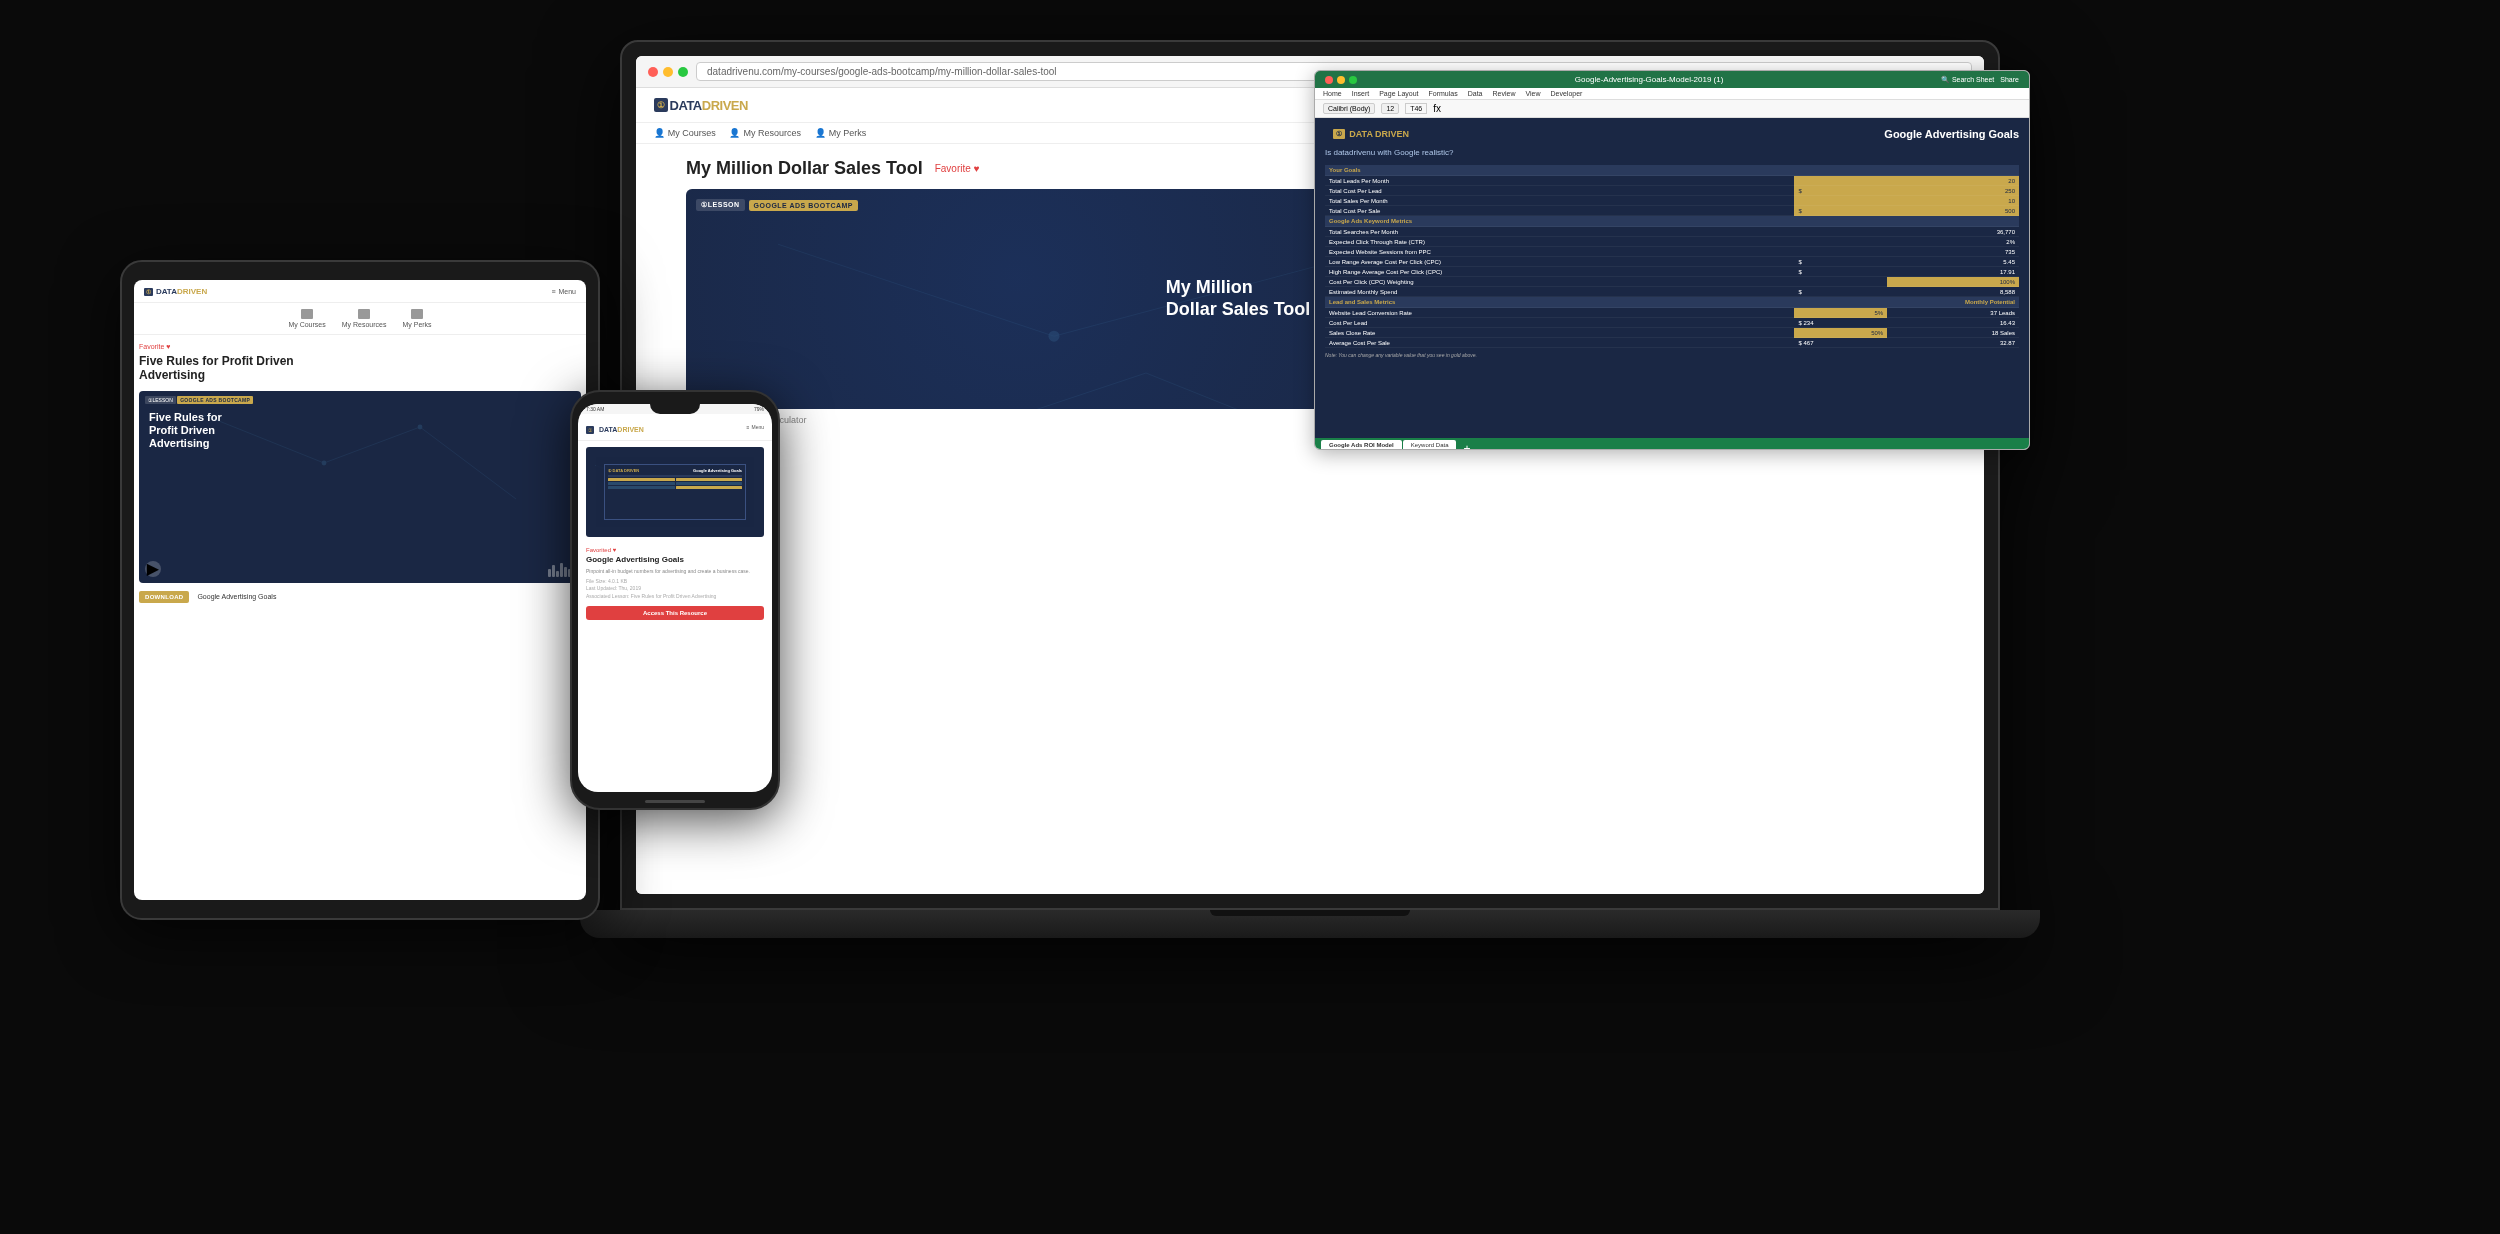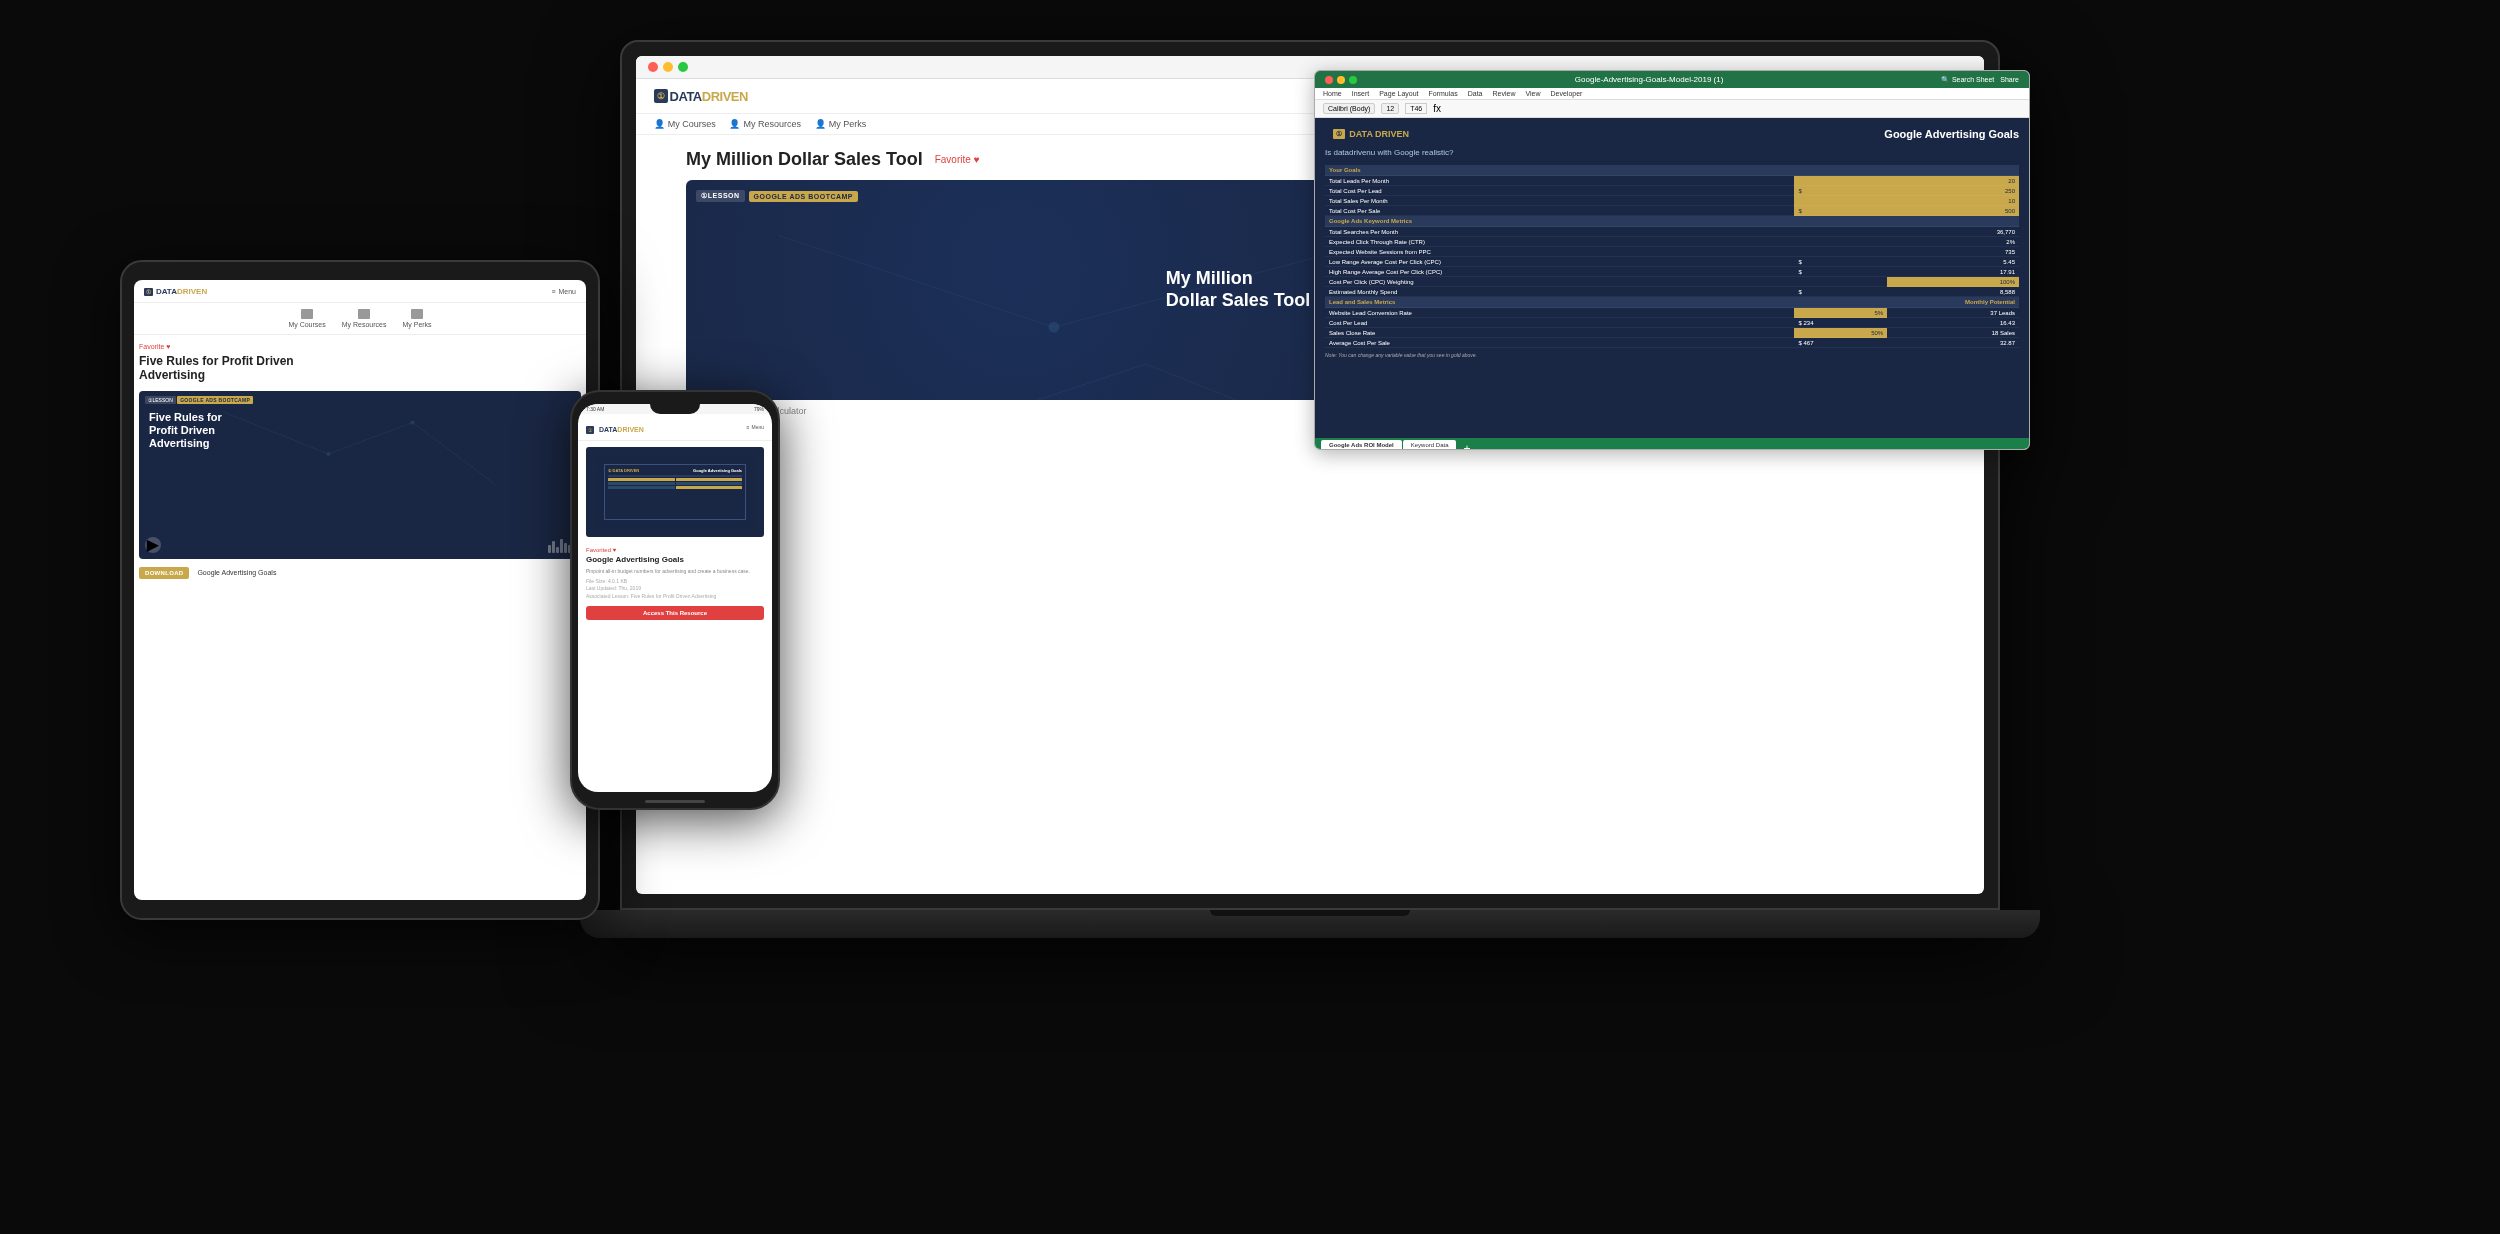--- a/index.html
+++ b/index.html
@@ -414,21 +414,21 @@
       font-size: 12px;
       font-weight: 800;
       color: #222;
       margin-bottom: 8px;
       line-height: 1.2;
     }
 
     .tab-video-thumb {
       background: #1a2744;
       border-radius: 4px;
-      height: 168px;
+      height: 192px;
       position: relative;
       overflow: hidden;
       margin-bottom: 8px;
     }
 
     .tab-lesson-tag {
       position: absolute;
       top: 6px;
       left: 6px;
       font-size: 5px;
@@ -782,20 +782,21 @@
   <div class="laptop">
     <div class="laptop-body">
       <div class="laptop-screen">
 
         <div class="browser-nav">
           <div class="browser-dots">
             <div class="dot dot-red"></div>
             <div class="dot dot-yellow"></div>
             <div class="dot dot-green"></div>
           </div>
+          <div class="browser-url">datadrivenu.com/my-courses/google-ads-bootcamp/my-million-dollar-sales-tool</div>
         </div>
 
         <div class="dd-site">
 
           <div class="dd-header">
             <div class="dd-logo">
               <span class="dd-logo-icon">①</span>
               <span class="dd-logo-data">DATA</span>
               <span class="dd-logo-driven">DRIVEN</span>
             </div>

